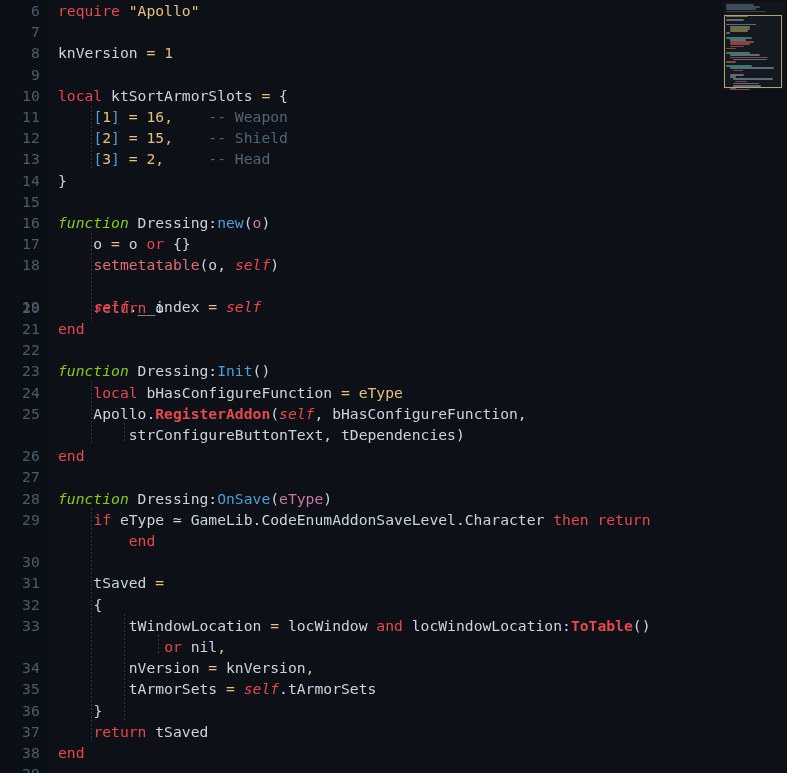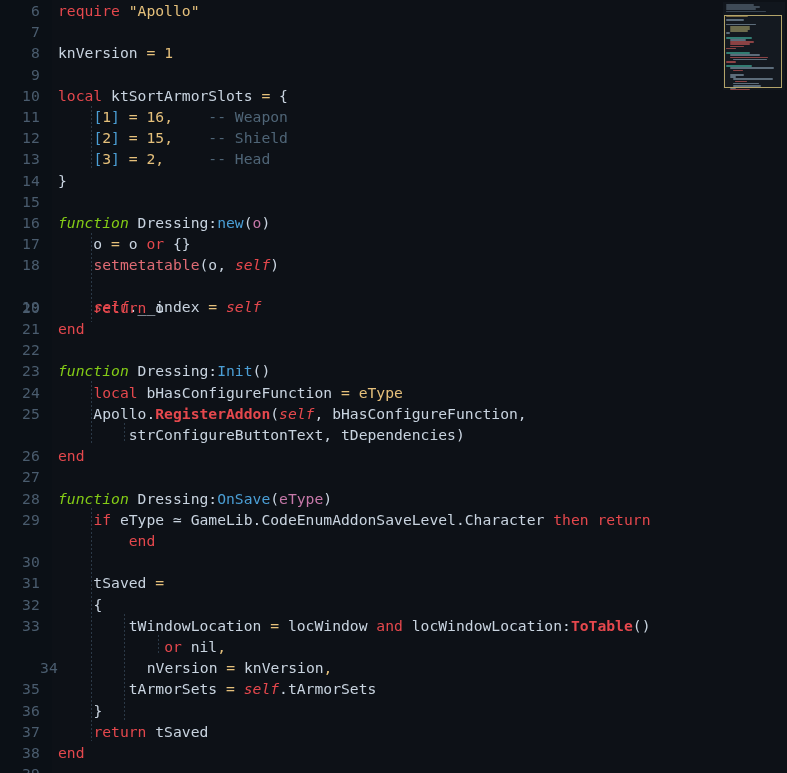--- a/index.html
+++ b/index.html
@@ -119,21 +119,21 @@
       <div class="row" style="top: 445.2px; position: absolute; left: 0px; width: 787px; padding-left: 48px;"><span class="ln">26</span><span class="code"><span class="kw">end</span></span></div>
       <div class="row" style="top: 466.4px; position: absolute; left: 0px; width: 764px;"><span class="ln">27</span><span class="code"></span></div>
       <div class="row" style="top: 487.6px; position: absolute; left: 0px; width: 787px; padding-left: 48px;"><span class="ln">28</span><span class="code"><span class="fn-kw">function</span><span class="id"> Dressing</span><span class="punc">:</span><span class="meth">OnSave</span><span class="punc">(</span><span class="param">eType</span><span class="punc">)</span></span></div>
       <div class="row" style="top: 508.8px; position: absolute; left: 0px; width: 787px;"><span class="ln">29</span><span class="code"><span class="id">    </span><span class="kw">if</span><span class="id"> eType </span><span class="id">≃</span><span class="id"> GameLib.CodeEnumAddonSaveLevel.Character </span><span class="kw">then</span><span class="id"> </span><span class="kw">return</span></span></div>
       <div class="row" style="top: 530px; position: absolute; left: 0px; width: 787px;"><span class="ln"></span><span class="code"><span class="id">        </span><span class="kw">end</span></span></div>
       <div class="row" style="top: 551.2px; position: absolute; left: 0px; width: 787px;"><span class="ln">30</span><span class="code"></span></div>
       <div class="row" style="top: 572.4px; position: absolute; left: 0px; width: 787px;"><span class="ln">31</span><span class="code"><span class="id">    tSaved </span><span class="op">=</span></span></div>
       <div class="row" style="top: 593.6px; position: absolute; left: 0px; width: 787px;"><span class="ln">32</span><span class="code"><span class="id">    </span><span class="punc">{</span></span></div>
       <div class="row" style="top: 614.8px; position: absolute; left: 0px; width: 787px;"><span class="ln">33</span><span class="code"><span class="id">        tWindowLocation </span><span class="op">=</span><span class="id"> locWindow </span><span class="kw">and</span><span class="id"> locWindowLocation</span><span class="punc">:</span><span class="meth-b">ToTable</span><span class="punc">()</span></span></div>
       <div class="row" style="top: 636px; position: absolute; left: 0px; width: 787px;"><span class="ln"></span><span class="code"><span class="id">            </span><span class="kw">or</span><span class="id"> nil</span><span class="op">,</span></span></div>
-      <div class="row" style="top: 657.2px; position: absolute; left: 0px; width: 688px; margin-left: 18px;"><span class="ln">34</span><span class="code"><span class="id">        nVersion </span><span class="op">=</span><span class="id"> knVersion</span><span class="op">,</span></span></div>
+      <div class="row" style="top: 657.2px; position: absolute; left: 0px; width: 688px;"><span class="ln">34</span><span class="code"><span class="id">        nVersion </span><span class="op">=</span><span class="id"> knVersion</span><span class="op">,</span></span></div>
       <div class="row" style="top: 678.4px; position: absolute; left: 0px; width: 787px;"><span class="ln">35</span><span class="code"><span class="id">        tArmorSets </span><span class="op">=</span><span class="id"> </span><span class="slf">self</span><span class="id">.tArmorSets</span></span></div>
       <div class="row" style="top: 699.6px; position: absolute; left: 0px; width: 787px;"><span class="ln">36</span><span class="code"><span class="id">    </span><span class="punc">}</span></span></div>
       <div class="row" style="top: 720.8px; position: absolute; left: 0px; width: 787px;"><span class="ln">37</span><span class="code"><span class="id">    </span><span class="kw">return</span><span class="id"> tSaved</span></span></div>
       <div class="row" style="top: 742px; position: absolute; left: 0px; width: 787px;"><span class="ln">38</span><span class="code"><span class="kw">end</span></span></div>
       <div class="row" style="top: 763.2px; position: absolute; left: 0px; width: 787px;"><span class="ln">39</span><span class="code"></span></div>
     </div>
 
   <div class="minimap">
     <div class="mm-inner" id="mm-inner">
         <div class="mm-line" style="margin-left: 0px; width: 28px; background: rgb(63, 75, 87);"></div>

